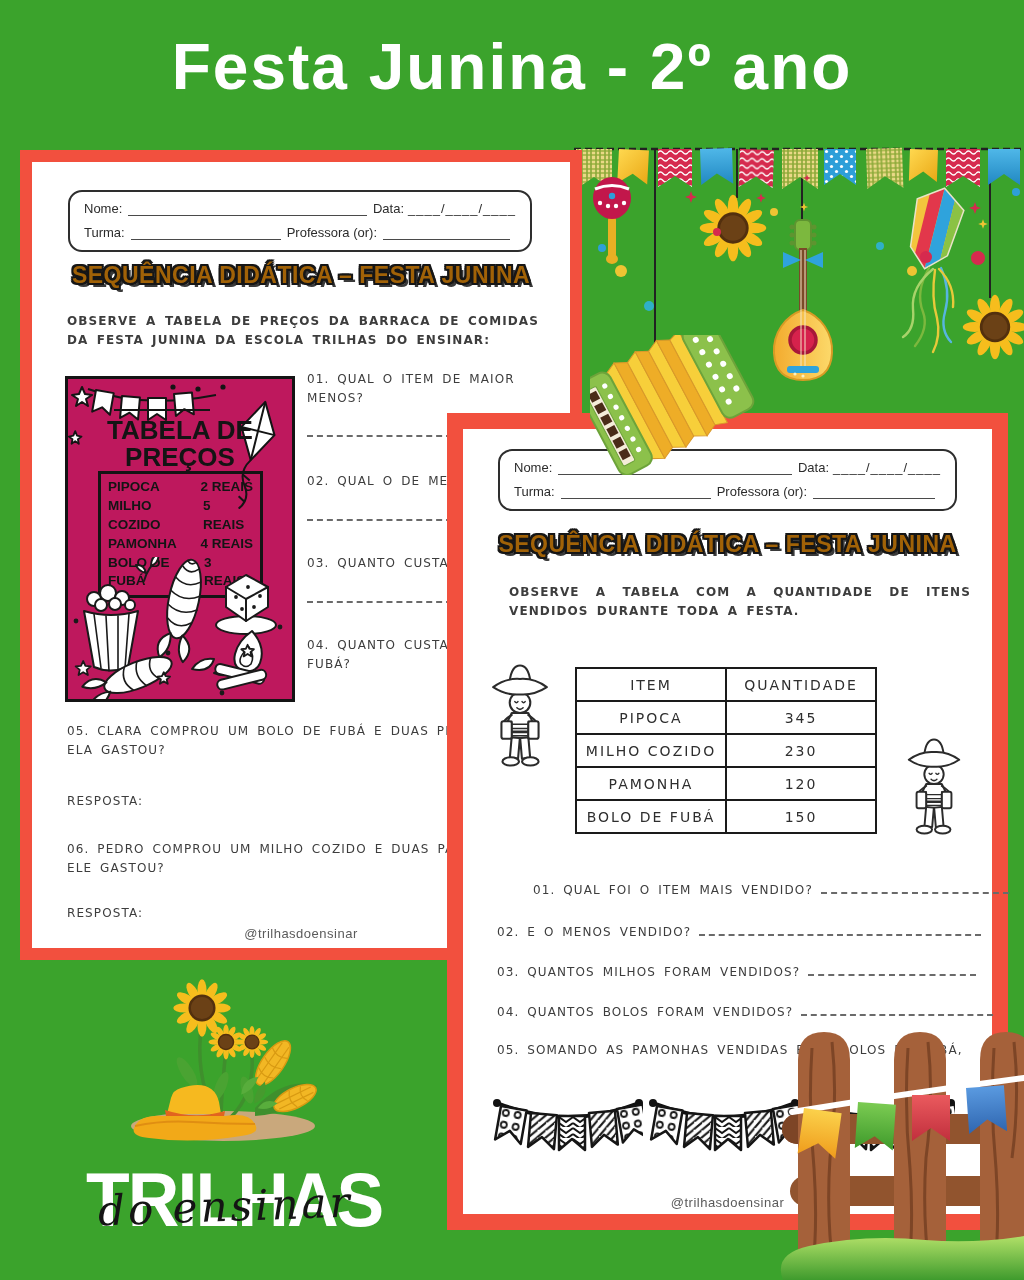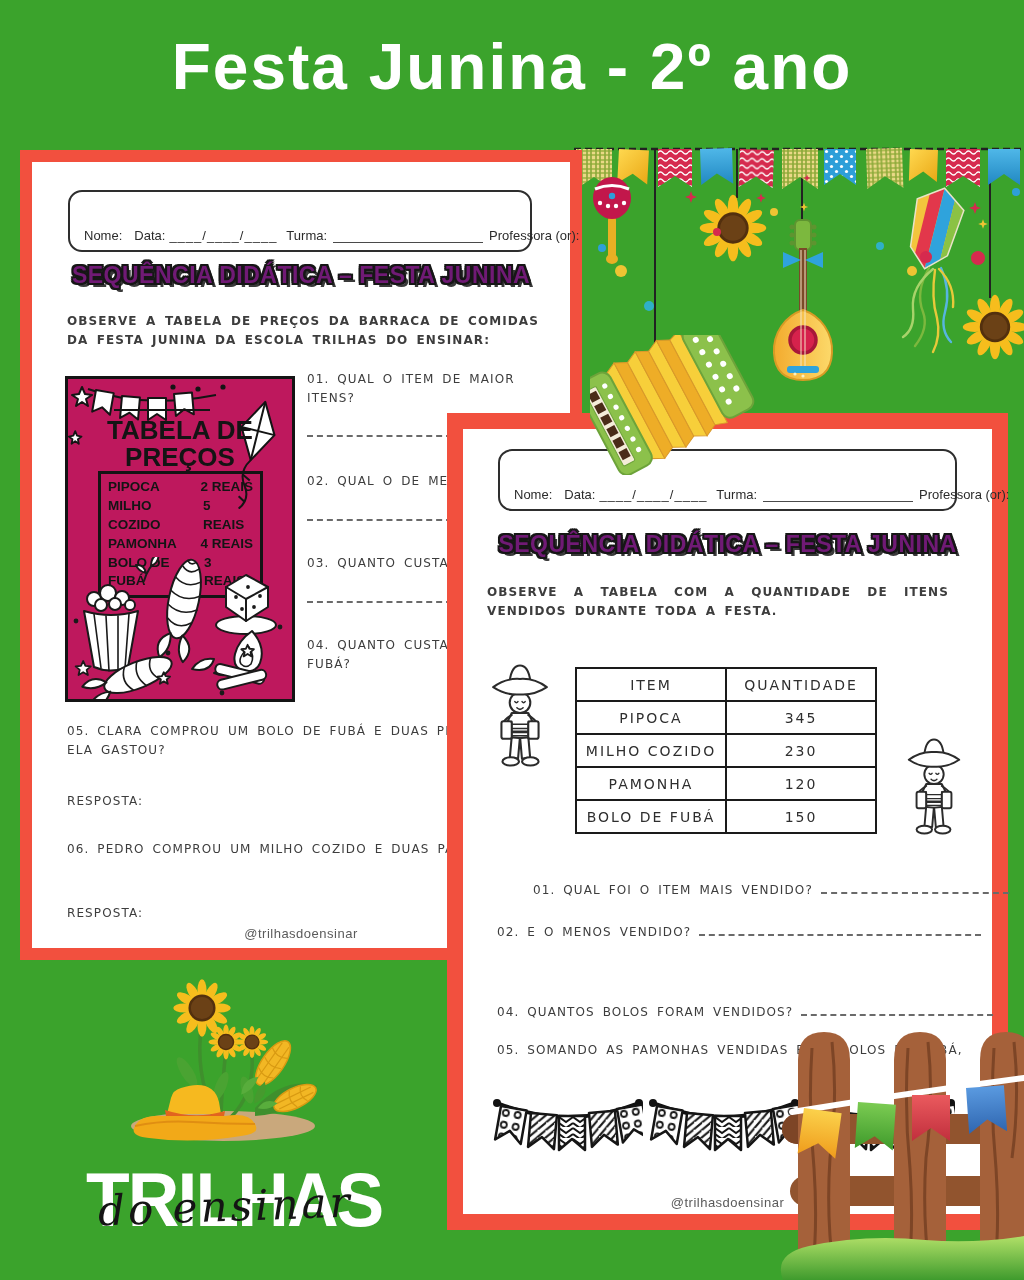--- a/index.html
+++ b/index.html
@@ -10,30 +10,30 @@
     color:#fff;font-weight:bold;font-size:64px;letter-spacing:2px;}
   
   .sheet{position:absolute;background:#f2503e;}
   #ws1{left:20px;top:150px;width:562px;height:810px;z-index:2;}
   #ws2{left:447px;top:413px;width:561px;height:817px;z-index:3;}
   .sheet-inner{position:absolute;background:#fff;}
   #ws1 .sheet-inner{left:12px;top:12px;width:538px;height:786px;}
   #ws2 .sheet-inner{left:16px;top:16px;width:529px;height:785px;}
   
   .name-box{position:absolute;border:2px solid #2e2e2e;border-radius:14px;
-    padding:9px 14px 7px 14px;display:flex;flex-direction:row;gap:9px;
+    padding:9px 14px 7px 14px;display:flex;flex-direction:column;gap:9px;
     font-size:13px;color:#2b2b2b;box-sizing:border-box;}
   .nb-row{display:flex;align-items:flex-end;}
   .nb-label{white-space:nowrap;}
   .nb-line{flex:1;border-bottom:1.5px solid #4a4a4a;height:12px;margin:0 6px;}
   .nb-line-mid{flex:0 0 150px;}
   .nb-date{white-space:nowrap;letter-spacing:1px;margin-left:4px;color:#2b2b2b;}
   
   .bubble{position:absolute;width:100%;text-align:center;font-weight:bold;font-size:23px;
-    letter-spacing:.5px;color:#701a75;white-space:nowrap;
+    letter-spacing:.5px;color:#a16207;white-space:nowrap;
     text-shadow:-2px -2px 0 #161616,2px -2px 0 #161616,-2px 2px 0 #161616,2px 2px 0 #161616,
       -2px 0 0 #161616,2px 0 0 #161616,0 -2px 0 #161616,0 2px 0 #161616,4px 4px 0 #3a3a3a;}
   
   .wtxt{font-family:"DejaVu Sans",sans-serif;font-size:12px;line-height:1.55;
     letter-spacing:1.1px;word-spacing:3px;color:#3d3d3d;}
   .just{text-align:justify;font-weight:bold;}
   .nowrap{white-space:nowrap;}
   .dash-line{display:inline-block;border-bottom:2px dashed #6a6a6a;height:11px;}
   .abs{position:absolute;}
   
@@ -405,39 +405,40 @@
             <circle cx="4" cy="64" r="1.4" fill="#1a1a1a"></circle>
               <circle cx="96" cy="96" r="1.4" fill="#1a1a1a"></circle>
             <circle cx="208" cy="70" r="1.4" fill="#1a1a1a"></circle>
               <circle cx="150" cy="136" r="1.4" fill="#1a1a1a"></circle>
           </g>
         </svg>
       </div>
 
       <div class="wtxt abs" style="left:275px;top:208px;width:240px;">
         <div>01. QUAL O ITEM DE MAIOR</div>
-          <div>ITENS?</div>
+          <div>MENOS?</div>
       </div>
       <span class="dash-line abs" style="left:275px;top:262px;width:155px;"></span>
       <div class="wtxt abs nowrap" style="left:275px;top:310px;">02. QUAL O DE MENOR VALOR?</div>
       <span class="dash-line abs" style="left:275px;top:346px;width:155px;"></span>
       <div class="wtxt abs nowrap" style="left:275px;top:392px;">03. QUANTO CUSTA A PAMONHA?</div>
       <span class="dash-line abs" style="left:275px;top:428px;width:155px;"></span>
       <div class="wtxt abs" style="left:275px;top:474px;width:250px;">
         <div class="nowrap">04. QUANTO CUSTA O BOLO DE</div>
           <div>FUBÁ?</div>
       </div>
 
       <div class="wtxt abs" style="left:35px;top:560px;width:520px;">
         <div class="nowrap">05. CLARA COMPROU UM BOLO DE FUBÁ E DUAS PIPOCAS, QUANTO</div>
           <div>ELA GASTOU?</div>
       </div>
       <div class="wtxt abs" style="left:35px;top:630px;">RESPOSTA:</div>
       <div class="wtxt abs" style="left:35px;top:678px;width:520px;">
         <div class="nowrap">06. PEDRO COMPROU UM MILHO COZIDO E DUAS PAMONHAS, QUANTO</div>
+          <div>ELE GASTOU?</div>
       </div>
       <div class="wtxt abs" style="left:35px;top:742px;">RESPOSTA:</div>
 
       <div class="sheet-footer" style="top:764px;">@trilhasdoensinar</div>
     </div>
   </div>
 
   <div class="sheet" id="ws2">
     <div class="sheet-inner">
       <div class="name-box" style="left:35px;top:20px;width:459px;height:62px;">
@@ -450,21 +451,21 @@
         <div class="nb-row">
           <span class="nb-label">Turma:</span>
           <span class="nb-line nb-line-mid"></span>
           <span class="nb-label">Professora (or):</span>
           <span class="nb-line"></span>
         </div>
       </div>
 
       <div class="bubble" style="top:102px;">SEQUÊNCIA DIDÁTICA – FESTA JUNINA</div>
 
-      <div class="wtxt just abs" style="left:24px;top:154px;width:462px;">OBSERVE A TABELA COM A QUANTIDADE DE ITENS VENDIDOS DURANTE TODA A FESTA.</div>
+      <div class="wtxt just abs" style="left:46px;top:154px;width:462px;">OBSERVE A TABELA COM A QUANTIDADE DE ITENS VENDIDOS DURANTE TODA A FESTA.</div>
 
       <table id="qty-table">
         <tbody>
             <tr>
           <th>ITEM</th>
           <th>QUANTIDADE</th>
         </tr>
         <tr>
           <td>PIPOCA</td>
           <td>345</td>
@@ -491,20 +492,23 @@
         <g transform="translate(64,0) scale(-1,1)">
             <use href="#boy-doodle"></use>
           </g>
       </svg>
 
       <div class="wtxt abs nowrap" style="left:34px;top:452px;margin-left:36px;">
         <span>01. QUAL FOI O ITEM MAIS VENDIDO?</span><span class="dash-line" style="width:188px;margin-left:8px;"></span>
       </div>
       <div class="wtxt abs nowrap" style="left:34px;top:494px;">
         <span>02. E O MENOS VENDIDO?</span><span class="dash-line" style="width:282px;margin-left:8px;"></span>
+      </div>
+      <div class="wtxt abs nowrap" style="left:34px;top:534px;">
+        <span>03. QUANTOS MILHOS FORAM VENDIDOS?</span><span class="dash-line" style="width:168px;margin-left:8px;"></span>
       </div>
       <div class="wtxt abs nowrap" style="left:34px;top:574px;">
         <span>04. QUANTOS BOLOS FORAM VENDIDOS?</span><span class="dash-line" style="width:192px;margin-left:8px;"></span>
       </div>
       <div class="wtxt abs" style="left:34px;top:612px;width:470px;">
         <div class="nowrap">05. SOMANDO AS PAMONHAS VENDIDAS E OS BOLOS DE FUBÁ,</div>
       </div>
 
       <svg style="position:absolute;left:30px;top:666px;" width="150" height="72" viewBox="0 0 150 72">
           <use href="#garland"></use>

